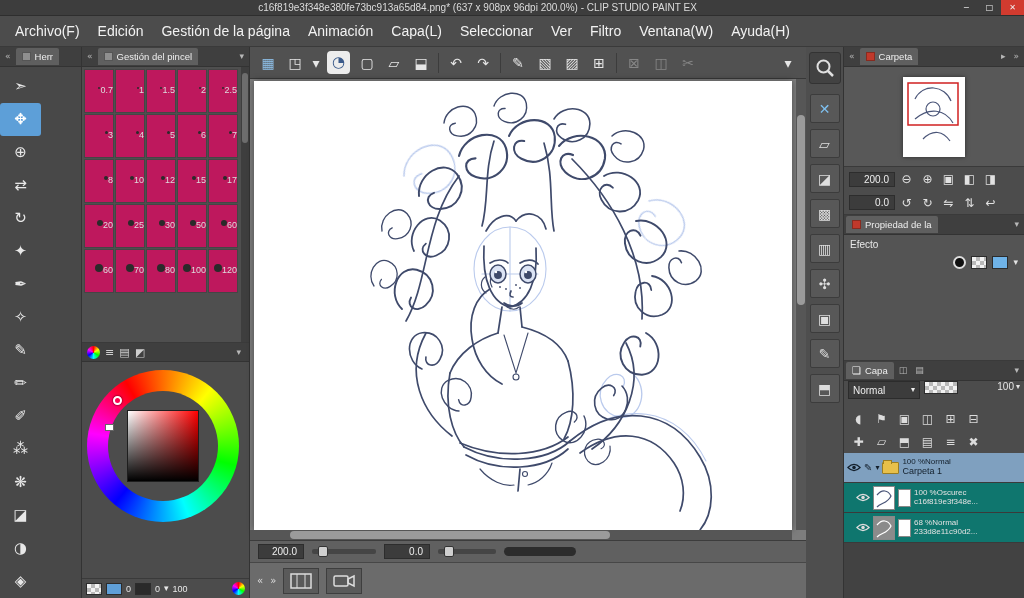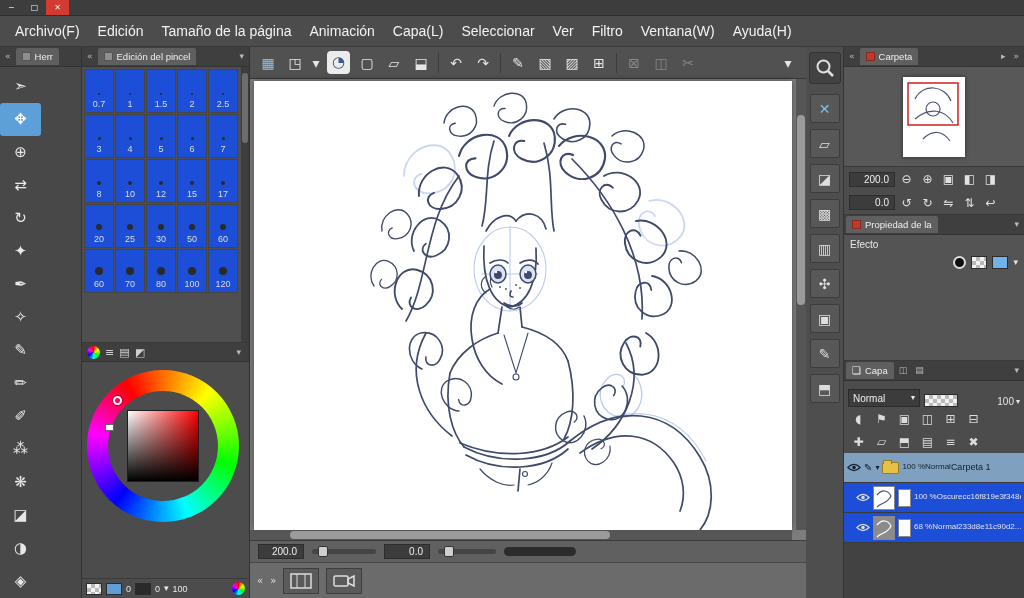--- a/index.html
+++ b/index.html
@@ -26,21 +26,21 @@
 .leftbar{width:82px;background:#484848;border-right:1px solid #333;display:flex;flex-direction:column}
 .tools{display:flex;flex-wrap:wrap;padding:3px 0 0 0}
 .tool{width:41px;height:33px;display:flex;align-items:center;justify-content:center;font-size:15px;color:#e8e8e8}
 .tool.sel{background:#5d9fd8;border-radius:3px;color:#fff}
 .swatches{position:relative;height:84px;margin-top:auto}
 
 .midbar{width:168px;background:#4c4c4c;border-right:1px solid #333;display:flex;flex-direction:column}
 .brusharea{display:flex;flex:0 0 276px;border-bottom:1px solid #3a3a3a}
 .bgrid{flex:1;padding:2px 0 0 2px;background:#4f4f4f}
 .brow{display:flex;height:45px}
-.bcell{width:30px;display:flex;flex-direction:column;align-items:center;justify-content:flex-end;padding-bottom:3px;border:1px solid #454545;margin:0 1px 1px 0;background:#1d4ed8}
+.bcell{width:30px;display:flex;flex-direction:row;align-items:center;justify-content:flex-end;padding-bottom:3px;border:1px solid #454545;margin:0 1px 1px 0;background:#be185d}
 .bdot{background:#2a2a2a;border-radius:50%;margin-bottom:4px}
 .r1 .bdot{width:2px;height:2px}.r2 .bdot{width:3px;height:3px}.r3 .bdot{width:4px;height:4px}
 .r4 .bdot{width:6px;height:6px}.r5 .bdot{width:8px;height:8px}.r6 .bdot{width:11px;height:11px}
 .bnum{font-size:9px;color:#ddd}
 .vscroll{width:8px;background:#3e3e3e;position:relative}
 .vthumb{position:absolute;left:1px;right:1px;top:6px;height:70px;background:#6d6d6d;border-radius:3px}
 .colorhead{height:19px;background:#3f3f3f;border-bottom:1px solid #333;display:flex;align-items:center;gap:5px;padding:0 5px}
 .wheelico{width:13px;height:13px;border-radius:50%;background:conic-gradient(#f00,#ff0,#0f0,#0ff,#00f,#f0f,#f00)}
 .chtab{font-size:11px;color:#cfcfcf}
 .wheelwrap{flex:1;position:relative}
@@ -91,59 +91,60 @@
 .navrow{height:24px;display:flex;align-items:center;gap:2px;padding:0 5px;font-size:10px;flex:0 0 auto}
 .navval{background:#3c3c3c;border:1px solid #2d2d2d;min-width:46px;text-align:right;padding:1px 5px;color:#eee}
 .navico{width:19px;height:18px;display:flex;align-items:center;justify-content:center;font-size:12px;color:#e2e2e2}
 .tpbody{height:126px;background:#545454;border-bottom:1px solid #3a3a3a;padding:4px 6px;font-size:10px;flex:0 0 auto}
 .efflabel{color:#e8e8e8}
 .effrow{display:flex;align-items:center;gap:5px;justify-content:flex-end;margin-top:6px}
 .circ{width:13px;height:13px;border-radius:50%;background:#101010;border:2px solid #ddd}
 .chip{width:16px;height:13px;border:1px solid #2c2c2c}
 .chip.blue{background:#6fb3e8}
 .lppanel{flex:1;display:flex;flex-direction:column;min-height:0}
-.blendrow{height:26px;display:flex;align-items:flex-end;gap:4px;padding:0 4px;flex:0 0 auto}
+.blendrow{height:26px;display:flex;align-items:flex-start;gap:4px;padding:0 4px;flex:0 0 auto}
 .select{background:#3c3c3c;border:1px solid #2c2c2c;height:18px;display:flex;align-items:center;justify-content:space-between;font-size:10px;padding:0 4px;width:72px;color:#eee}
 .opacwrap{display:flex;align-items:center;gap:2px;margin-left:auto;font-size:10px}
 .lptools{display:flex;align-items:center;height:23px;padding:0 4px;gap:2px;flex:0 0 auto}
 .lpico{width:21px;height:19px;display:flex;align-items:center;justify-content:center;font-size:12px;color:#dcdcdc}
 .lplist{flex:1;background:#424242;overflow:hidden;min-height:0}
-.lrow{height:30px;display:flex;align-items:center;gap:3px;padding:0 3px;border-bottom:1px solid #3a3a3a;background:#1d4ed8}
+.lrow{height:30px;display:flex;align-items:center;gap:3px;padding:0 3px;border-bottom:1px solid #3a3a3a;background:#0f766e}
 .lrow.sel{background:#7fa0bf;color:#14202c}
 .lrow.sel .l1,.lrow.sel .l2{color:#14202c}
 .lrow.child{padding-left:12px}
 .eyeic{flex:0 0 auto;display:flex}
 .caretsm{font-size:8px;color:inherit}
 .folder{width:17px;height:12px;background:#e7c04a;border:1px solid #9a7d22;border-radius:1px;position:relative;flex:0 0 auto}
 .folder::before{content:"";position:absolute;left:0;top:-3px;width:7px;height:3px;background:#e7c04a;border:1px solid #9a7d22;border-bottom:none}
 .lthumb{width:22px;height:24px;background:#fff;border:1px solid #888;flex:0 0 auto}
 .lthumb.dark{background:#8b8b8b}
 .lmask{width:13px;height:18px;background:#fff;border:1px solid #888;flex:0 0 auto}
-.ltext{display:flex;flex-direction:row;line-height:1.1;overflow:hidden;white-space:nowrap}
+.ltext{display:flex;flex-direction:column;line-height:1.1;overflow:hidden;white-space:nowrap}
 .l1{font-size:8px;color:#e2e2e2}
 .l2{font-size:9px;color:#f0f0f0}
 .penmark{font-size:10px;color:inherit}
 </style>
 </head>
 <body>
 
 <div class="app">
 
   <div class="titlebar">
+    <div class="title">c16f819e3f348e380fe73bc913a65d84.png* (637 x 908px 96dpi 200.0%)  - CLIP STUDIO PAINT EX</div>
     <div class="winbtns">
       <span class="wbtn ico">─</span>
       <span class="wbtn ico">□</span>
       <span class="wbtn close ico">✕</span>
     </div>
   </div>
 
   <div class="menubar">
     <span class="mitem">Archivo(F)</span>
     <span class="mitem">Edición</span>
-    <span class="mitem">Tamaño de la página</span>
+    <span class="mitem">Gestión de la página</span>
     <span class="mitem">Animación</span>
     <span class="mitem">Capa(L)</span>
     <span class="mitem">Seleccionar</span>
     <span class="mitem">Ver</span>
     <span class="mitem">Filtro</span>
     <span class="mitem">Ventana(W)</span>
     <span class="mitem">Ayuda(H)</span>
   </div>
 
   <div class="main">
@@ -181,21 +182,21 @@
         
       </div>
 
     </div>
 
     <div class="midbar">
       <div class="phead">
         <span class="coll ico">«</span>
         <span class="ptab">
             <span class="graychip"></span>
-            <span>Edición del pincel</span>
+            <span>Gestión del pincel</span>
           </span>
         <span class="coll ico" style="margin-left:auto">▾</span>
       </div>
       <div class="brusharea">
         <div class="bgrid">
           <div class="brow r1">
             <div class="bcell">
                 <span class="bdot"></span>
                 <span class="bnum">0.7</span>
               </div>

